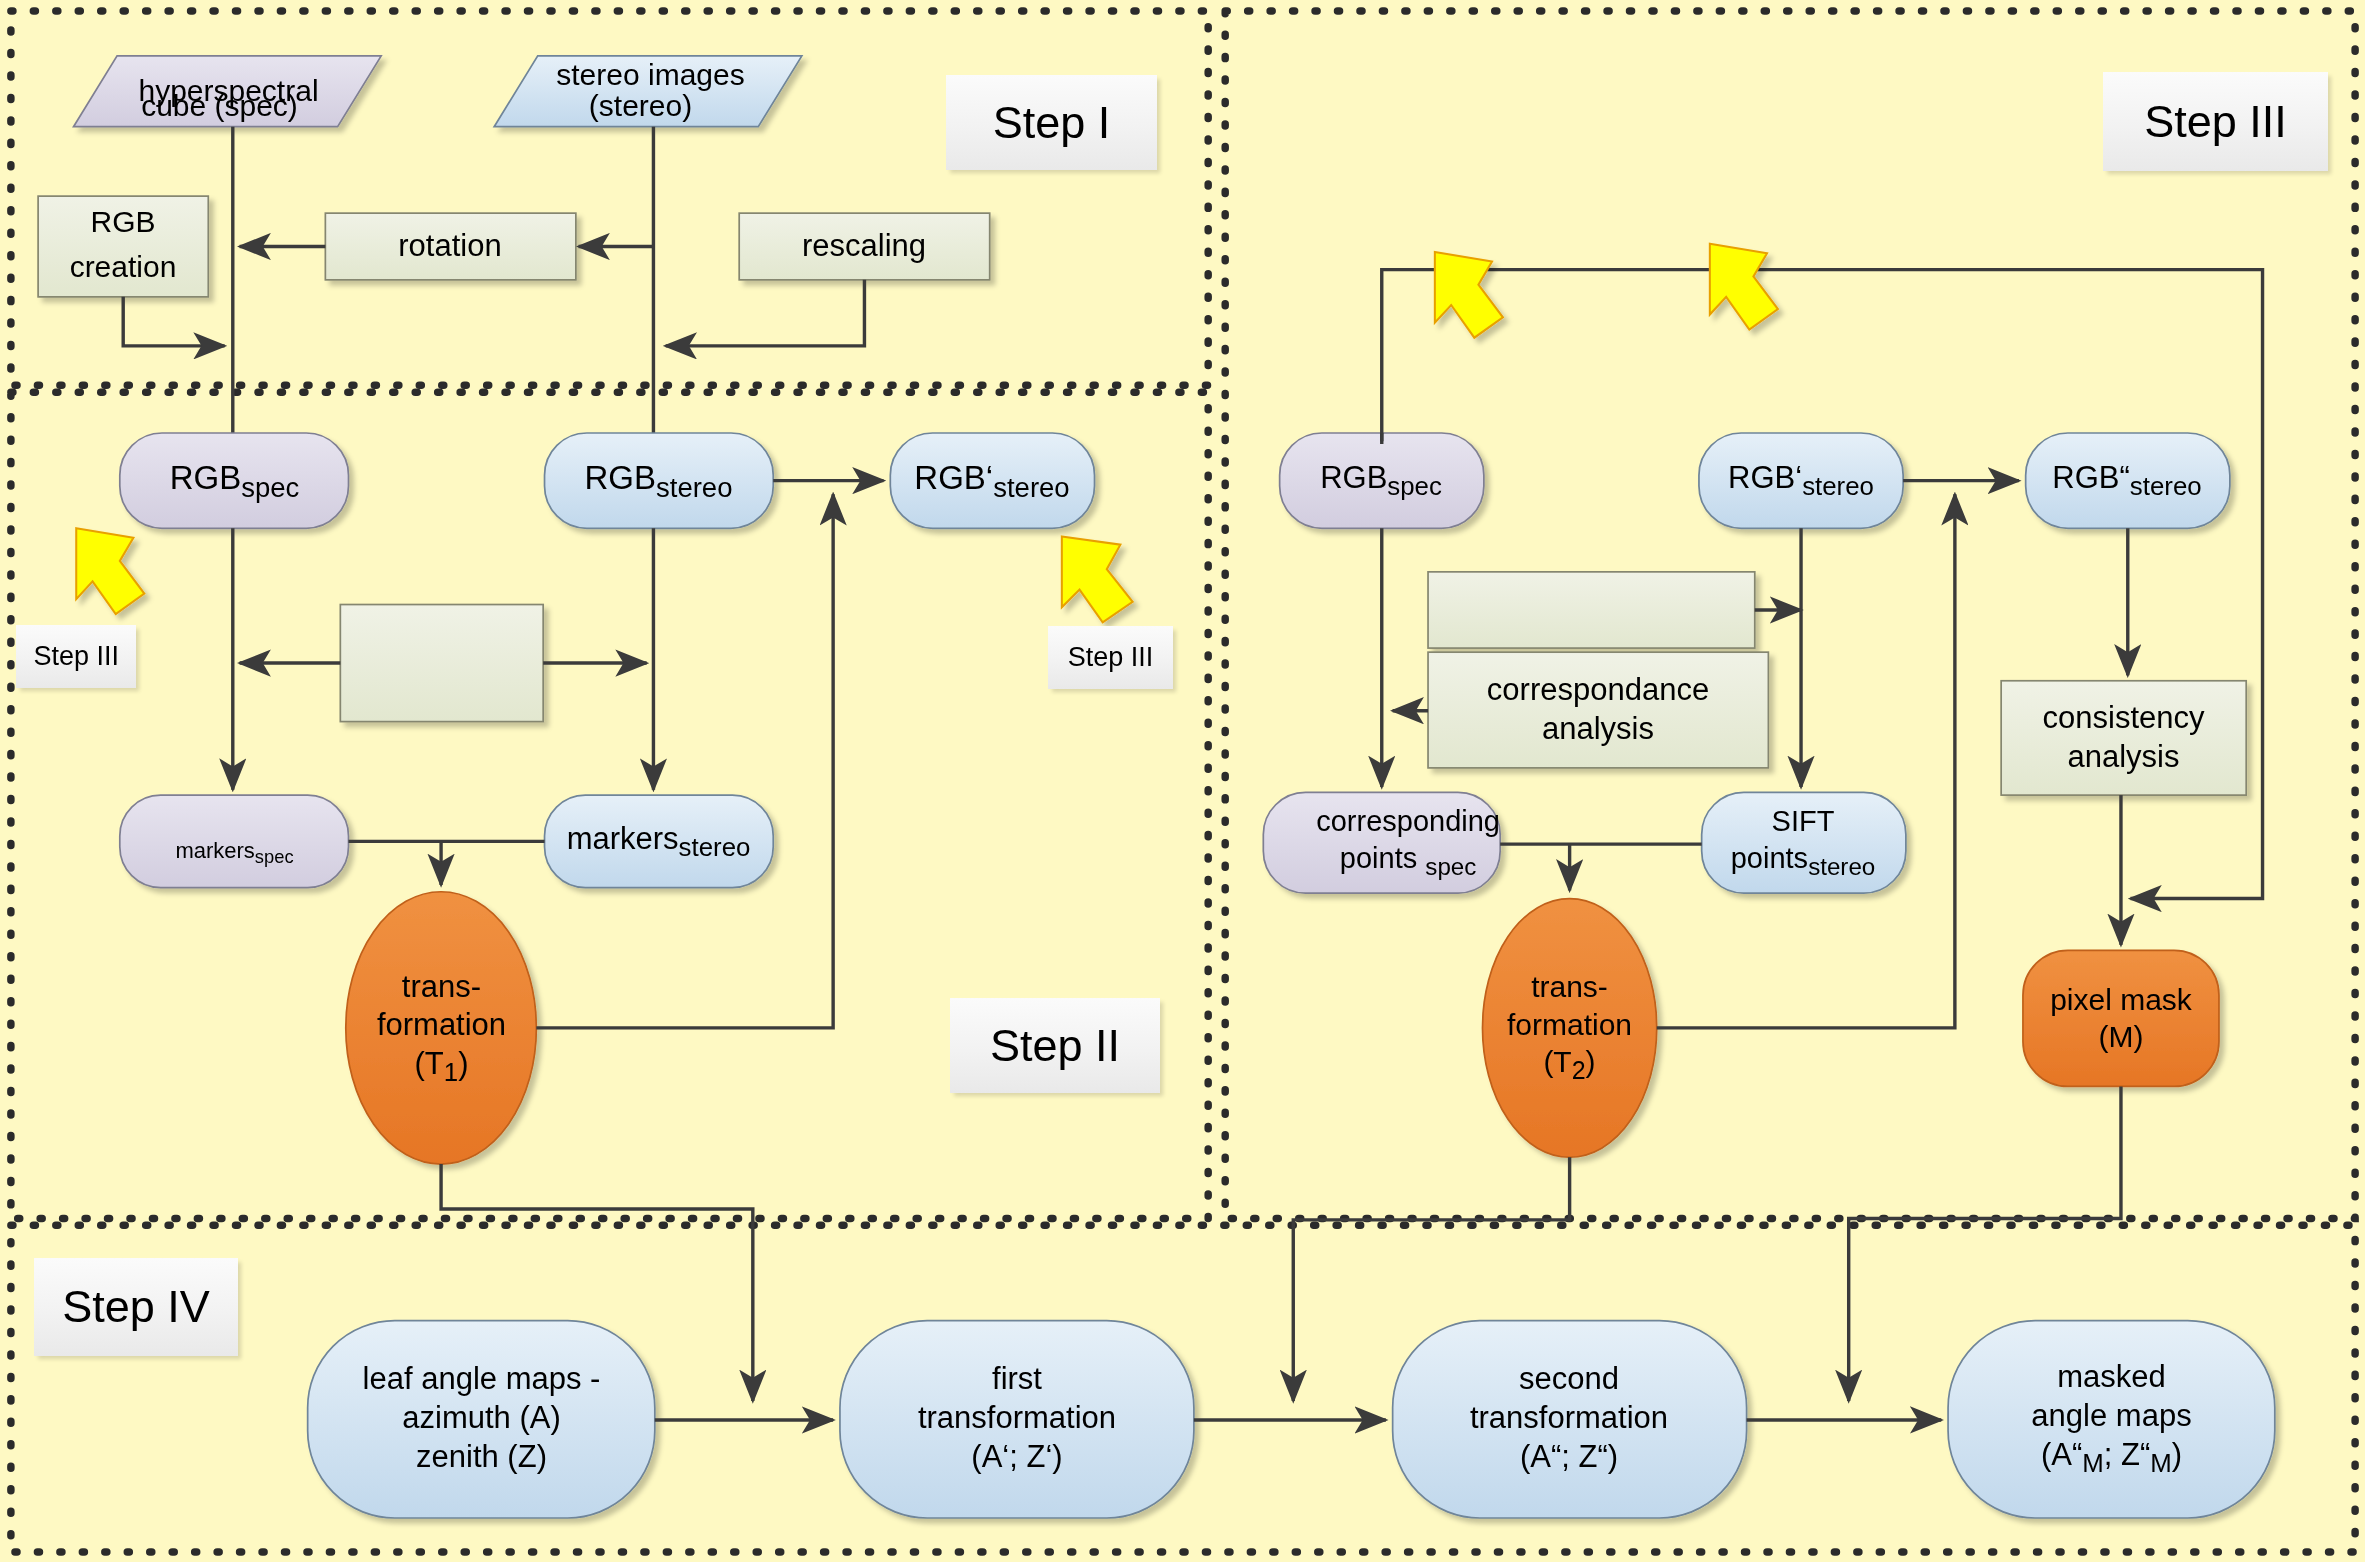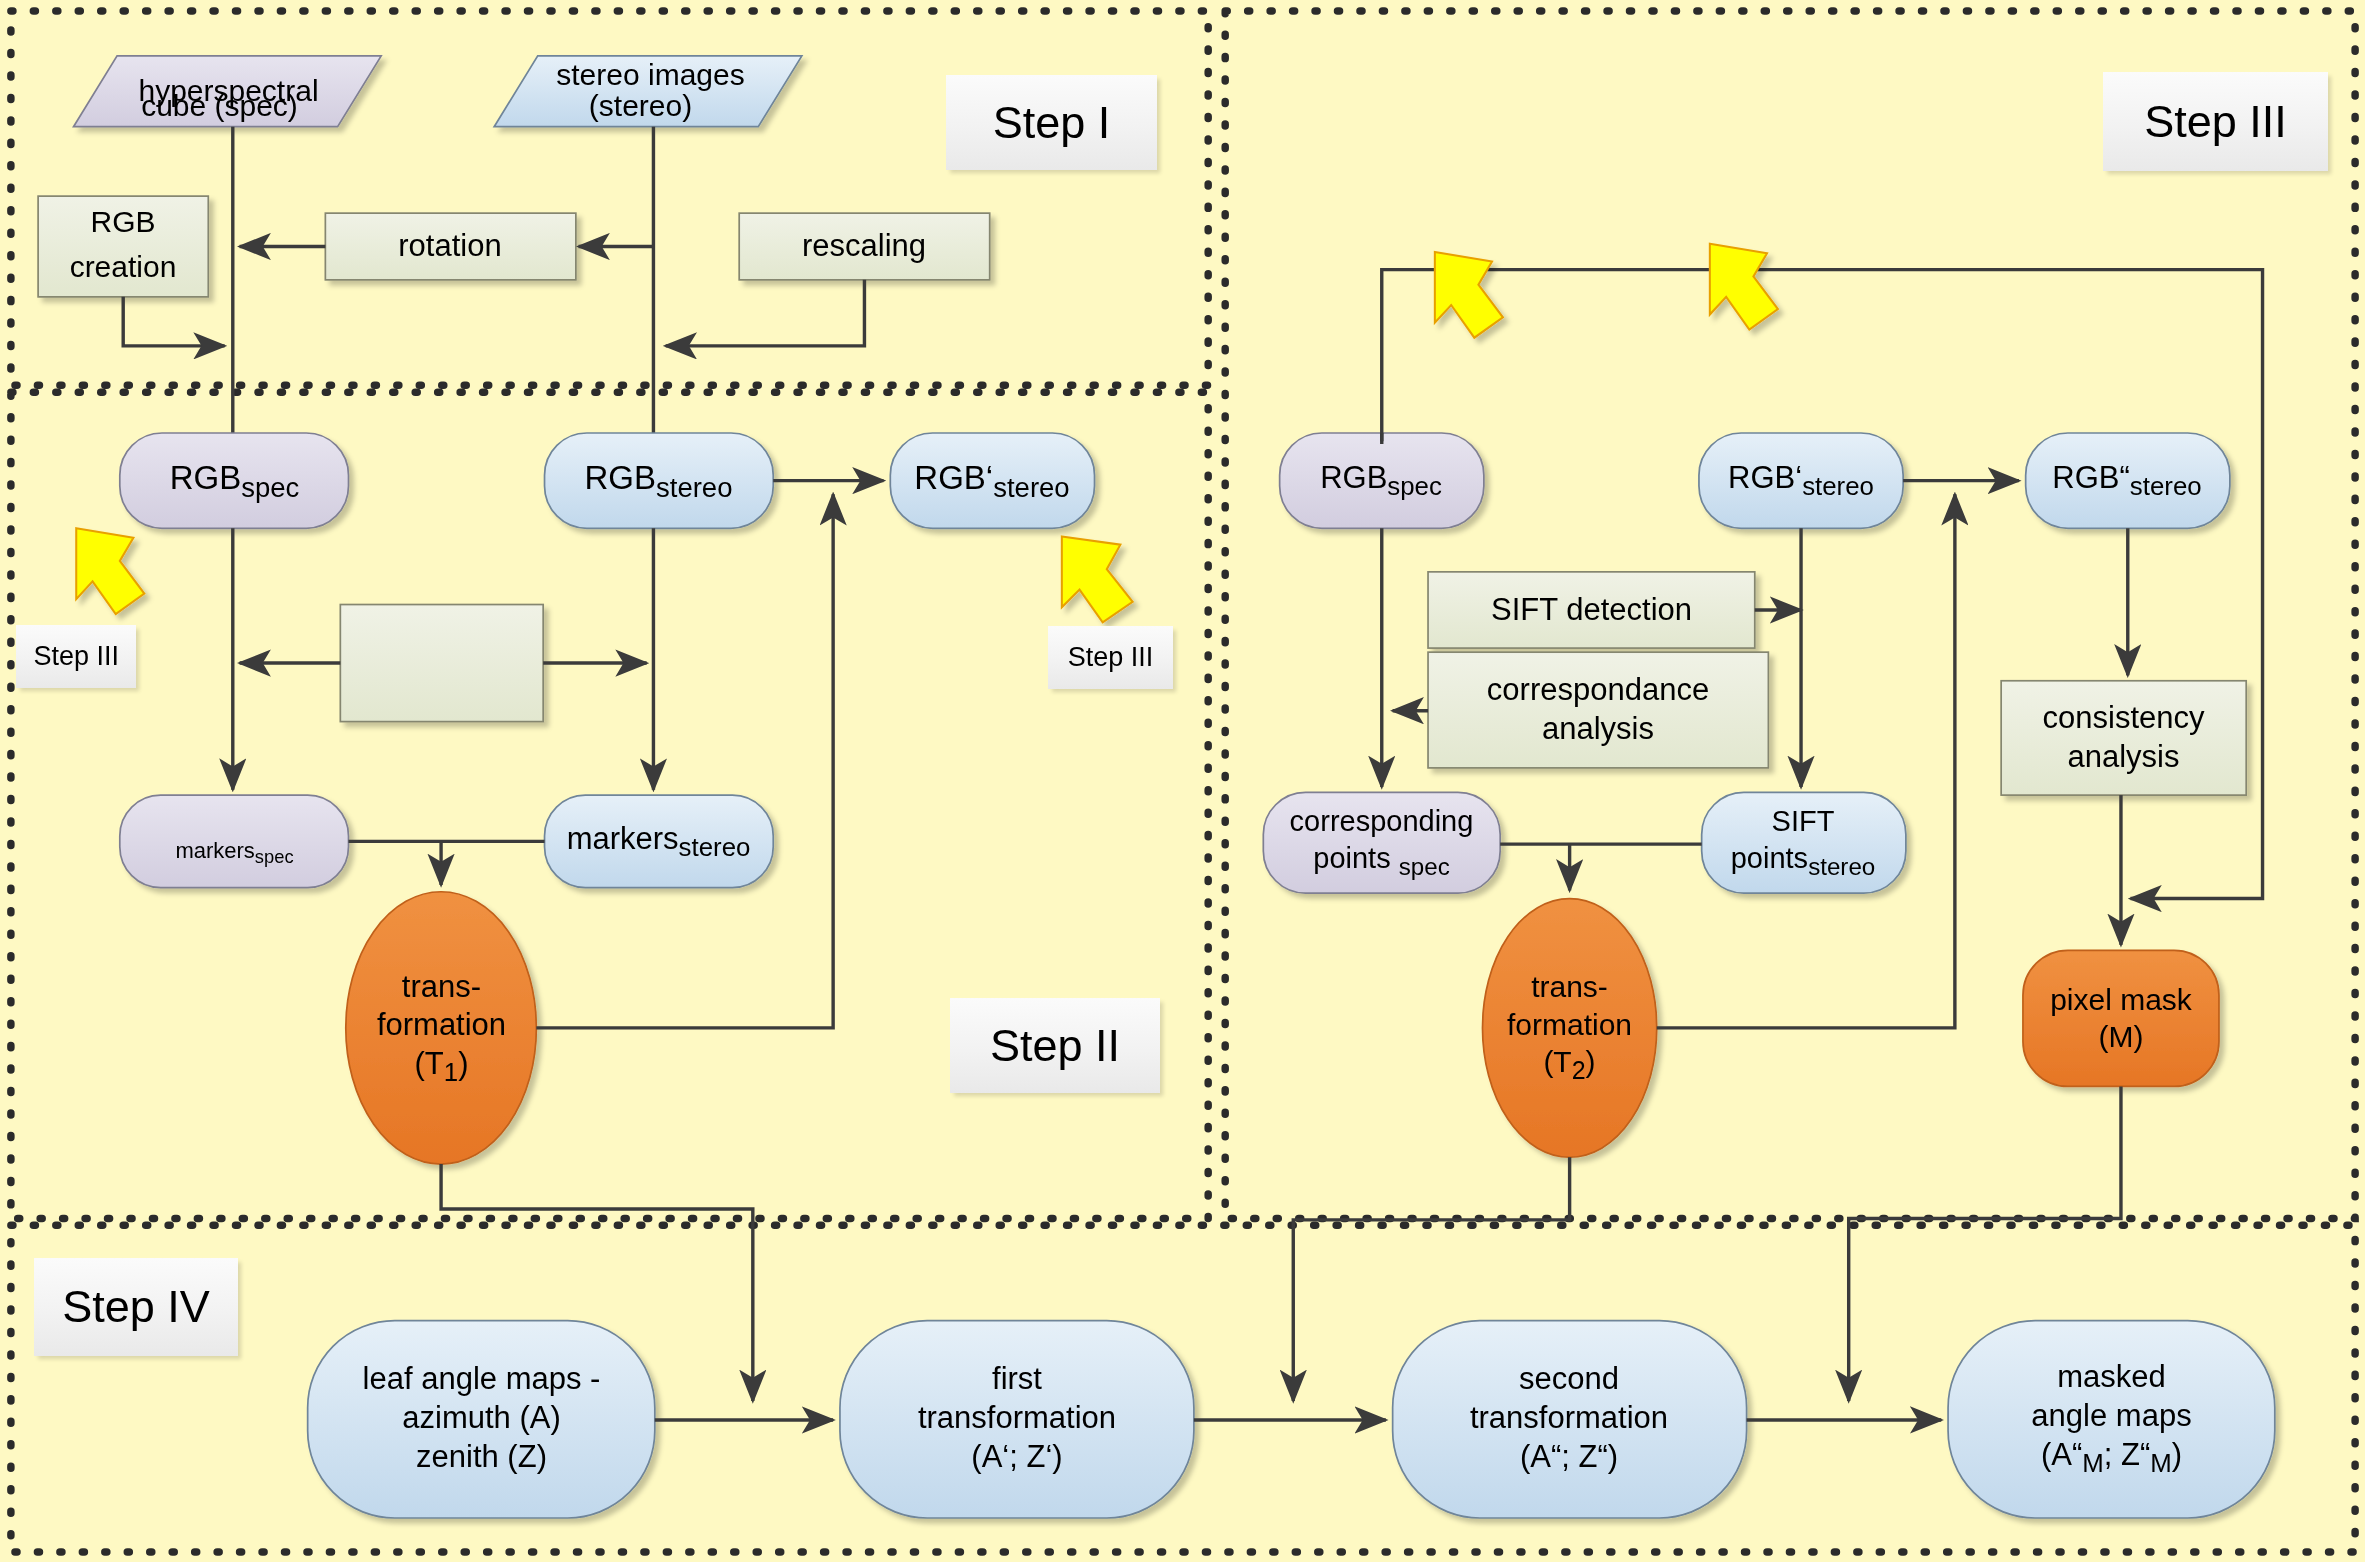--- a/index.html
+++ b/index.html
@@ -204,32 +204,29 @@
 
   <div class="nodeText" style="left:1279px;top:433px;width:204px;height:95px;font-size:31px;">
       <div>RGB<sub>spec</sub></div>
     </div>
   <div class="nodeText" style="left:1699px;top:433px;width:204px;height:95px;font-size:31px;">
       <div>RGB‘<sub>stereo</sub></div>
     </div>
   <div class="nodeText" style="left:2025px;top:433px;width:204px;height:95px;font-size:31px;">
       <div>RGB“<sub>stereo</sub></div>
     </div>
-  <div class="nodeText" style="left:1428px;top:572px;width:327px;height:76px;font-size:31px;">
-    <span>SIFT detection</span>
-  </div>
   <div class="nodeText" style="left:1428px;top:652px;width:340px;height:116px;font-size:31px;flex-direction:column;">
     <span>correspondance</span>
     <span>analysis</span>
   </div>
   <div class="nodeText" style="left:2001px;top:681px;width:245px;height:114px;font-size:31px;flex-direction:column;">
     <span>consistency</span>
     <span>analysis</span>
   </div>
-  <div class="nodeText" style="left:1263px;top:792px;width:237px;height:101px;font-size:29px;">
+  <div class="nodeText" style="left:1263px;top:792px;width:237px;height:101px;font-size:29px;justify-content:flex-end;">
       <div>corresponding<br>points <sub>spec</sub></div>
     </div>
   <div class="nodeText" style="left:1701px;top:792px;width:204px;height:101px;font-size:29px;">
       <div>SIFT<br>points<sub>stereo</sub></div>
     </div>
   <div class="nodeText" style="left:1481px;top:898px;width:177px;height:259px;font-size:30px;">
       <div>trans-<br>formation<br>(T<sub>2</sub>)</div>
     </div>
   <div class="nodeText" style="left:2023px;top:950px;width:196px;height:136px;font-size:30px;">
       <div>pixel mask<br>(M)</div>

